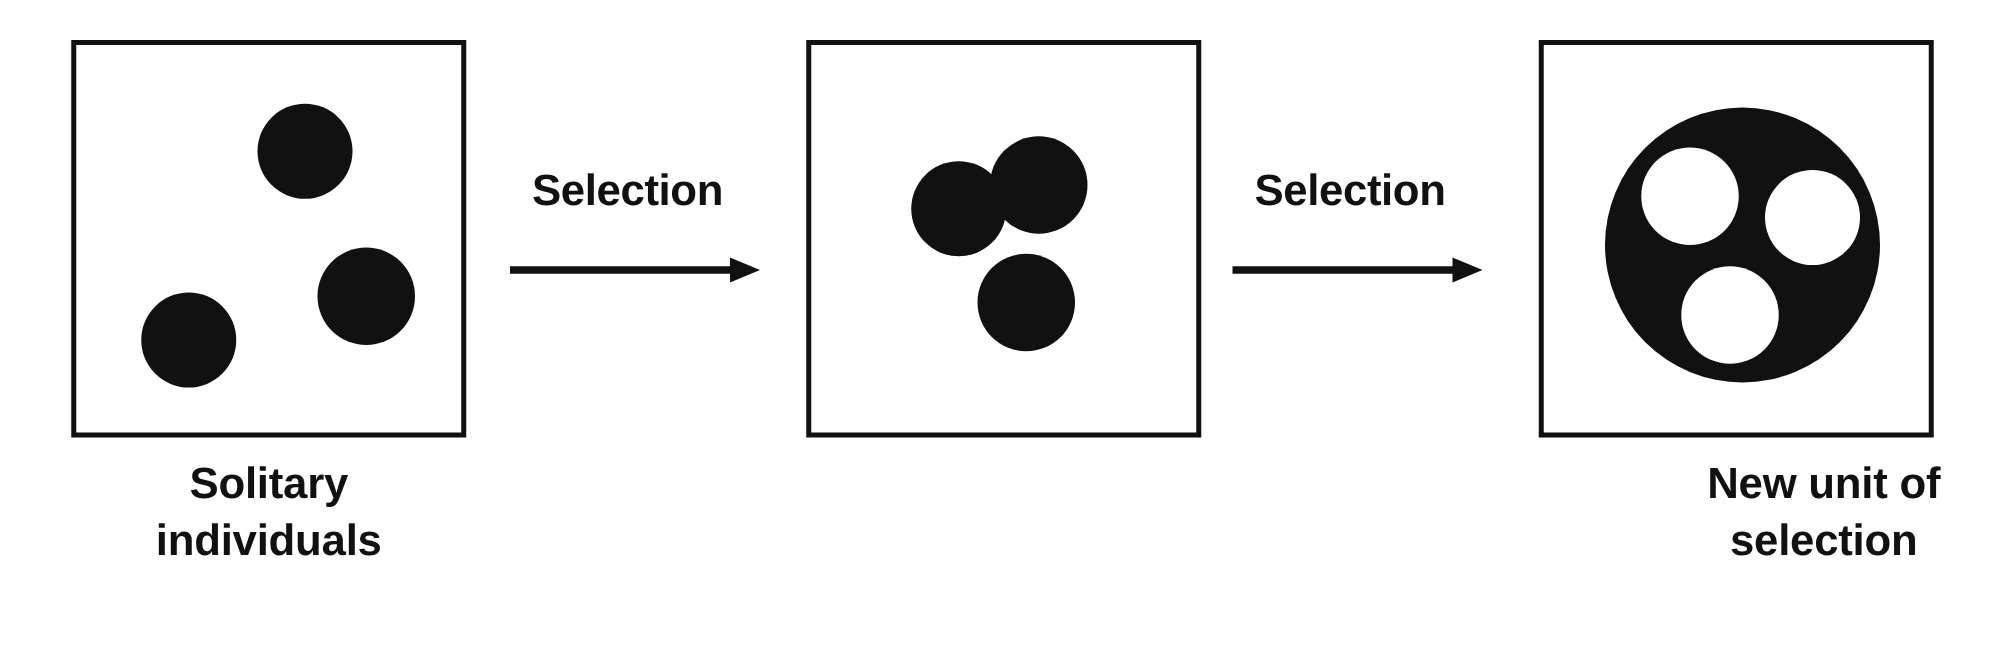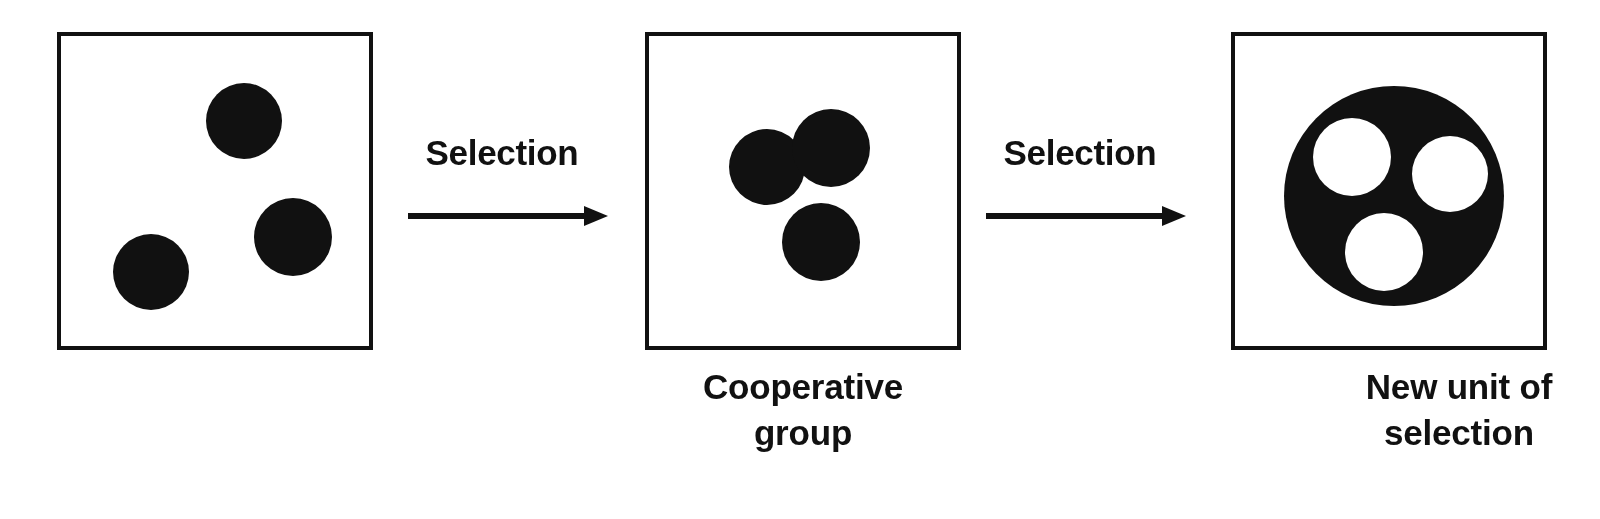--- a/index.html
+++ b/index.html
@@ -85,38 +85,38 @@
 
 <div id="figure">
 
   <div class="panel panel-1">
     <svg class="panel-svg" viewBox="0 0 308 310">
       <circle cx="183" cy="85" r="38" fill="#111111"></circle>
       <circle cx="90" cy="236" r="38" fill="#111111"></circle>
       <circle cx="232" cy="201" r="39" fill="#111111"></circle>
     </svg>
   </div>
+  <div class="caption caption-1">Solitary
+individuals</div>
 
   <div class="step step-1">
     <div class="step-label">Selection</div>
     <svg class="step-arrow" viewBox="0 0 216 26">
       <line x1="14" y1="13" x2="196" y2="13" stroke="#111111" stroke-width="6"></line>
       <polygon points="214,13 190,3 190,23" fill="#111111"></polygon>
     </svg>
   </div>
 
   <div class="panel panel-2">
     <svg class="panel-svg" viewBox="0 0 308 310">
       <circle cx="118" cy="131" r="38" fill="#111111"></circle>
       <circle cx="182" cy="112" r="39" fill="#111111"></circle>
       <circle cx="172" cy="206" r="39" fill="#111111"></circle>
     </svg>
   </div>
-  <div class="caption caption-2">Cooperative
-group</div>
 
   <div class="step step-2">
     <div class="step-label">Selection</div>
     <svg class="step-arrow" viewBox="0 0 216 26">
       <line x1="14" y1="13" x2="196" y2="13" stroke="#111111" stroke-width="6"></line>
       <polygon points="214,13 190,3 190,23" fill="#111111"></polygon>
     </svg>
   </div>
 
   <div class="panel panel-3">

